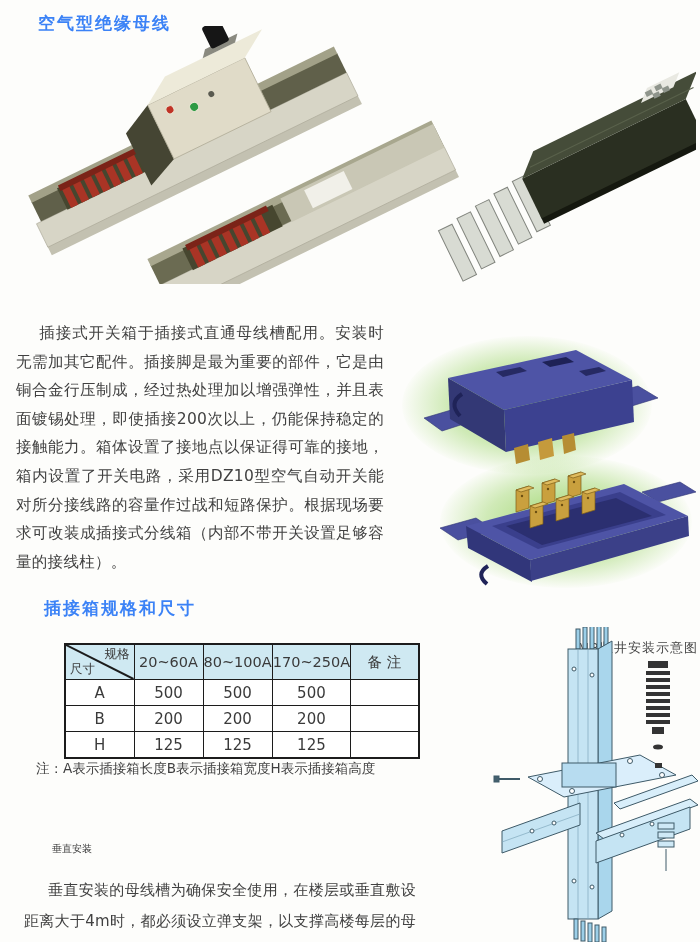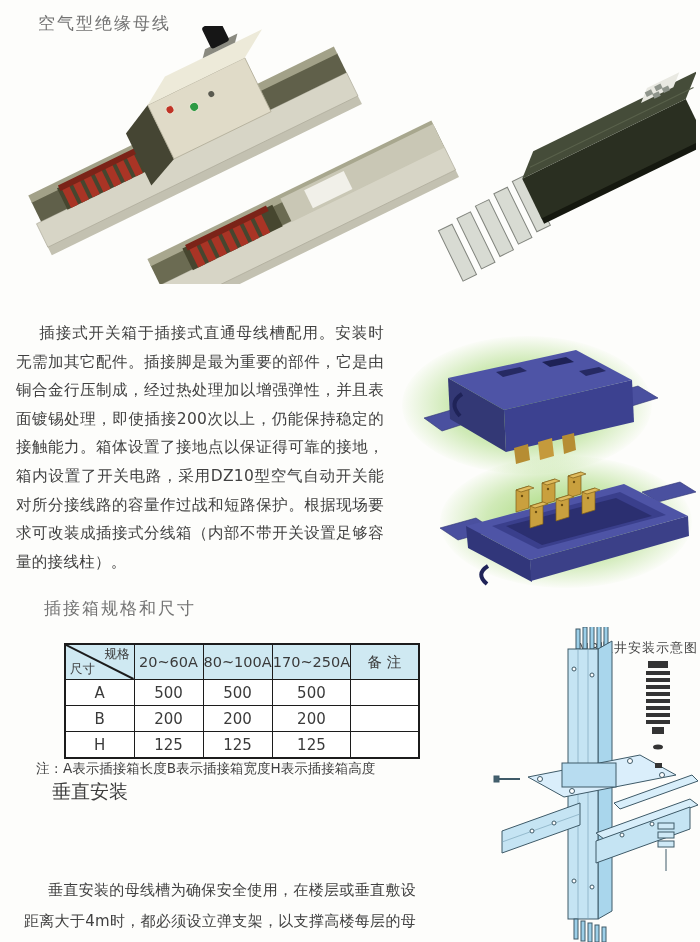--- a/index.html
+++ b/index.html
@@ -2,34 +2,34 @@
 <html><head>
 <meta charset="utf-8">
 <style>
   html,body{margin:0;padding:0;background:#e8e8e8;}
   .page{
     position:relative; width:700px; height:942px; margin:0 auto;
     background:#fdfdfb; overflow:hidden;
     font-family:"DejaVu Sans","Liberation Sans",sans-serif;
     color:#3e3e3e;
   }
-  .red-title{ position:absolute; margin:0; color:#737373; font-weight:400; }
+  .red-title{ position:absolute; margin:0; color:#3b82f6; font-weight:700; }
   .t1{ left:38px; top:12px;  font-size:17px; letter-spacing:2px; }
   .t2{ left:38px; top:286px; font-size:17px; letter-spacing:1px; }
   .t3{ left:44px; top:597px; font-size:17px; letter-spacing:2px; }
 
   .photo-top{ position:absolute; left:10px; top:26px; width:686px; height:258px; }
   .photo-top svg{ display:block; }
 
   .body{ position:absolute; margin:0; text-align:justify; color:#414141; }
   .para1{ left:16px; top:319px; width:368px; font-size:15.5px; line-height:28.6px;
           text-indent:1.5em; letter-spacing:.3px; }
   .para2{ left:24px; top:848px; width:392px; font-size:15px;  line-height:31px;
           text-indent:1.6em; letter-spacing:.3px;margin-top:27px; }
-  .sub-title{ position:absolute; left:52px; top:779px; font-size:19px; color:#3c3c3c; }
+  .sub-title{ position:absolute; left:52px; top:842px; font-size:10px; color:#3c3c3c; }
 
   .switchbox-fig{ position:absolute; left:396px; top:330px; width:302px; height:262px; margin:0; }
   .glow{ position:absolute; border-radius:50%;
          background:radial-gradient(ellipse at 50% 50%,
             rgba(140,206,82,.85) 0%, rgba(140,206,82,.40) 45%, rgba(140,206,82,0) 72%); }
   .glow1{ left:6px;  top:6px;   width:250px; height:138px; }
   .glow2{ left:44px; top:126px; width:252px; height:132px; }
   .switchbox-fig svg{ position:absolute; left:0; top:0; }
 
   .fig-caption{ position:absolute; left:396px; top:595px; width:302px;

